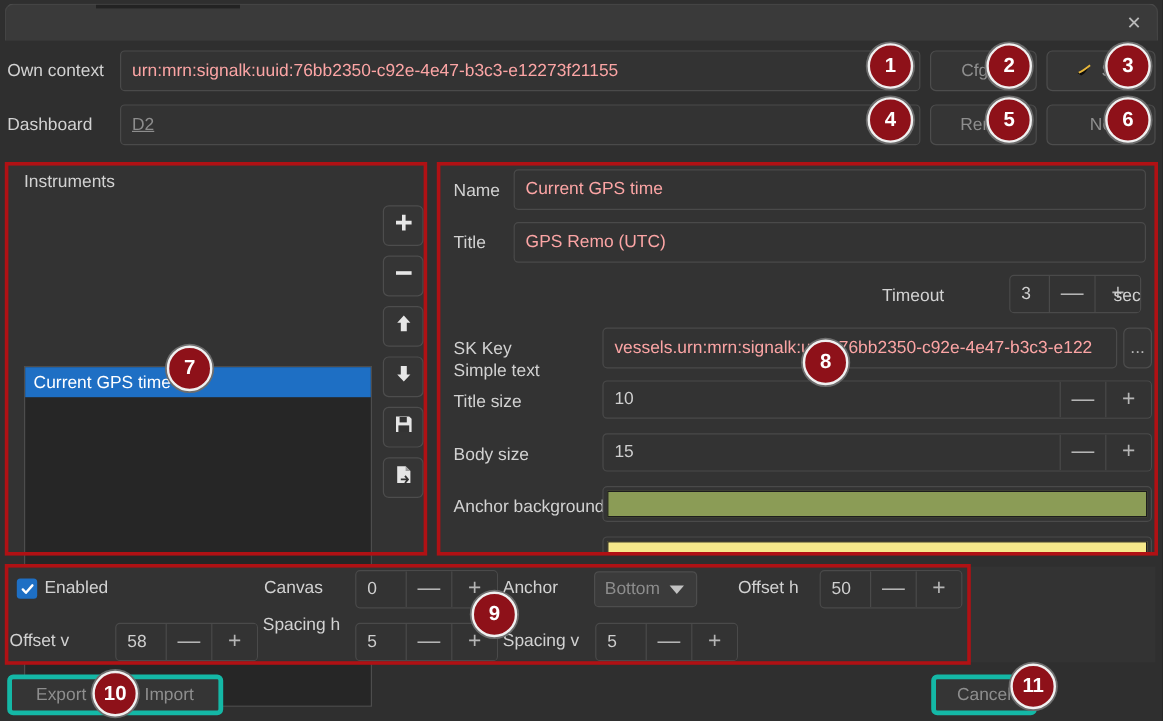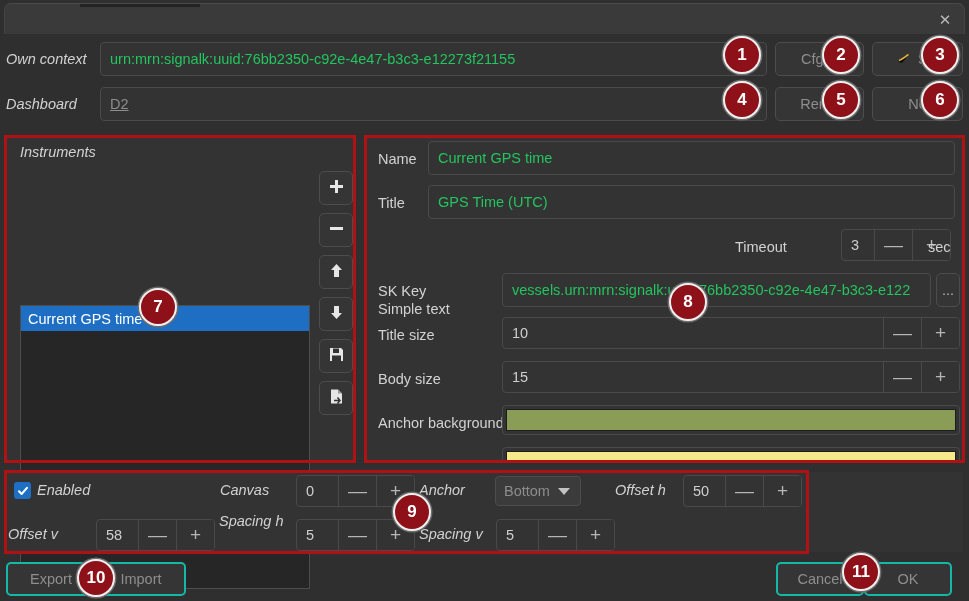--- a/index.html
+++ b/index.html
@@ -45,29 +45,28 @@
     text-align: center;
     cursor: pointer;
   }
 
   
   .lbl {
     color: #d2d2d2;
     font-size: 14.5px;
     line-height: 1;
     white-space: nowrap;
-    font-style: italic;
   }
 
   .field {
     position: absolute;
     background: #333333;
     border: 1px solid #4a4a4a;
     border-radius: 4px;
-    color: #22c55e;
+    color: #fca5a5;
     font-size: 14.5px;
     display: flex;
     align-items: center;
     padding-left: 9px;
     overflow: hidden;
     white-space: nowrap;
   }
   .field.ghost { color: #8d8d8d; }
 
   .btn {
@@ -251,21 +250,21 @@
     width: 0; height: 0;
     border-left: 6px solid transparent;
     border-right: 6px solid transparent;
     border-top: 7px solid #c2c2c2;
   }
 
   
   .footer-btn {
     position: absolute;
     background: #353535;
-    border: 2px solid #14b8a6;
+    border: 4px solid #14b8a6;
     border-radius: 5px;
     color: #8e8e8e;
     font-size: 14.5px;
     display: flex;
     align-items: center;
     justify-content: center;
     cursor: pointer;
     height: 34px;
   }
 </style>
@@ -351,21 +350,21 @@
       </span>
     </div>
   </div>
 
   <div id="form-panel">
 
     <div class="frow-label" style="left:12px;top:14px;">Name</div>
     <div class="field" style="left:62px;top:4px;width:527px;height:34px;">Current GPS time</div>
 
     <div class="frow-label" style="left:12px;top:58px;">Title</div>
-    <div class="field" style="left:62px;top:48px;width:527px;height:34px;">GPS Time (UTC)</div>
+    <div class="field" style="left:62px;top:48px;width:527px;height:34px;">GPS Remo (UTC)</div>
 
     <div class="frow-label" style="left:12px;top:116px;margin-top:48px;">Simple text</div>
     <div class="frow-label" style="left:369px;top:102px;">Timeout</div>
     <div class="spin" style="left:475px;top:92px;width:110px;">
       <div class="val">3</div>
       <div class="step">—</div>
       <div class="step">+</div>
     </div>
     <div class="frow-label" style="left:562px;top:102px;">sec</div>
 
@@ -444,21 +443,20 @@
     <div class="spin" style="left:490px;top:47px;width:119px;">
       <div class="val">5</div>
       <div class="step">—</div>
       <div class="step">+</div>
     </div>
   </div>
 
   <div class="footer-btn" style="left:6px;top:562px;width:90px;">Export</div>
   <div class="footer-btn" style="left:96px;top:562px;width:90px;">Import</div>
   <div class="footer-btn" style="left:776px;top:562px;width:88px;">Cancel</div>
-  <div class="footer-btn" style="left:864px;top:562px;width:88px;">OK</div>
 
   <div class="redbox" style="left:4px;top:135px;width:352px;height:328px;"></div>
   <div class="redbox" style="left:364px;top:135px;width:601px;height:328px;"></div>
   <div class="redbox" style="left:4px;top:470px;width:805px;height:84px;"></div>
 
   <div id="markers">
       <div class="marker" style="left: 723px; top: 36px;">1</div>
       <div class="marker" style="left: 822px; top: 36px;">2</div>
       <div class="marker" style="left: 921px; top: 36px;">3</div>
       <div class="marker" style="left: 723px; top: 81px;">4</div>

